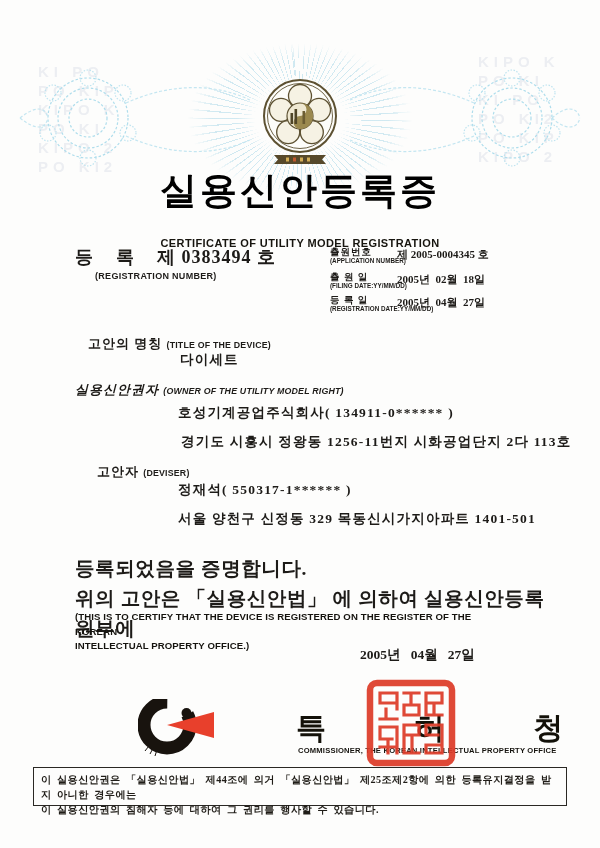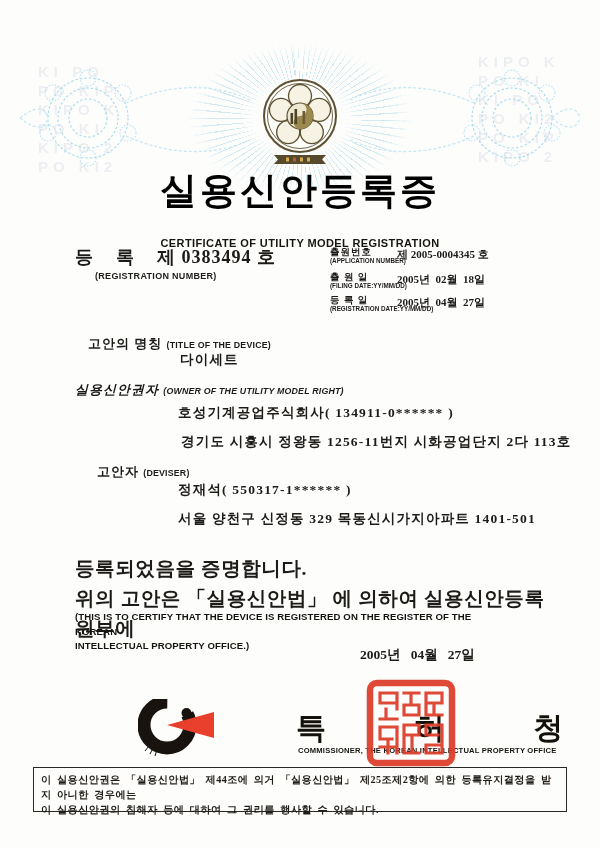--- a/index.html
+++ b/index.html
@@ -57,21 +57,21 @@
              font-family:"Liberation Sans","DejaVu Sans",sans-serif; color:#15130e; }
   .stmt-date { left:360px; top:646px; font-size:13.5px; font-weight:bold; white-space:pre; }
 
   
   .comm-ko { left:296px; top:708px; font-size:30px; font-weight:800; letter-spacing:24px;
              font-family:"Liberation Sans","DejaVu Sans",sans-serif; color:#131109; white-space:pre; }
   .comm-en { left:298px; top:746px; font-size:7.6px; font-weight:bold; letter-spacing:0.2px;
              font-family:"Liberation Sans","DejaVu Sans",sans-serif; color:#15130e; }
 
   
-  .notice { left:33px; top:767px; width:534px; height:45px; border:1.6px solid #2a2824;
+  .notice { left:33px; top:767px; width:534px; height:39px; border:1.6px solid #2a2824;
             padding:4px 7px 0 7px; font-size:10.2px; font-weight:600;
             line-height:15px; letter-spacing:0.4px; word-spacing:2.5px; color:#201d18; }
 </style>
 </head>
 <body>
 
 <div class="page">
 
   <div class="abs wm" style="left:38px; top:62px;">
     <div>KI PO</div>

